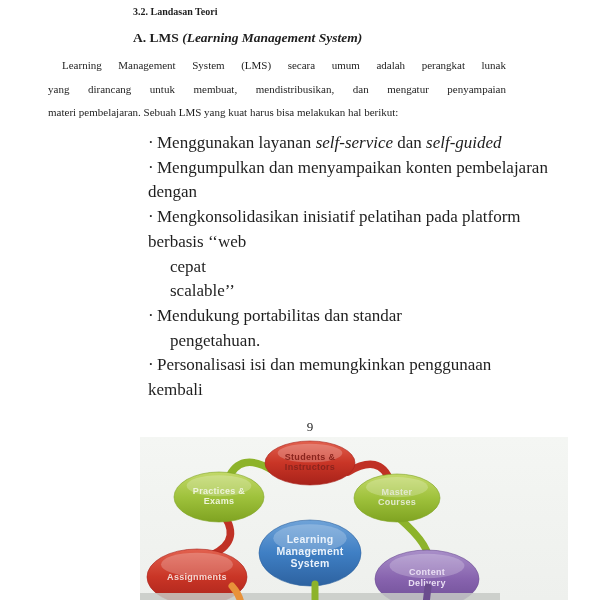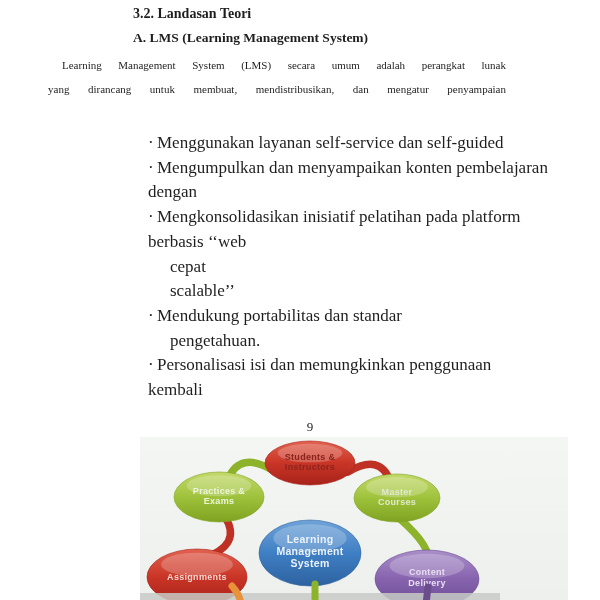--- a/index.html
+++ b/index.html
@@ -1,23 +1,23 @@
 <!DOCTYPE html>
 <html><head>
 <meta charset="utf-8">
 <style>
   html,body{margin:0;padding:0}
   body{
     width:600px;height:600px;position:relative;overflow:hidden;
     background:#ffffff;color:#1e1e1e;
     font-family:"Liberation Serif", serif;
   }
-  .h1{position:absolute;left:133px;top:6px;font-size:14px;font-weight:700;white-space:nowrap}
+  .h1{position:absolute;left:133px;top:6px;font-size:10px;font-weight:700;white-space:nowrap}
   .h2{position:absolute;left:133px;top:30px;font-size:13.5px;font-weight:700;white-space:nowrap}
-  .it{}
+  .it{font-style:italic}
   .para{position:absolute;left:48px;top:54px;width:458px;font-size:11px}
   .p-line{line-height:23.5px;text-align:justify;text-align-last:justify;white-space:normal}
   .p-line.first{text-indent:14px}
   .p-line.last{text-align-last:left}
   .bullets{position:absolute;left:148px;top:131px;width:400px;font-size:17px}
   .b-line{line-height:24.7px}
   .b-cont{padding-left:22px}
   .dot{display:inline-block;width:9px}
   .pagenum{position:absolute;left:0;top:419px;width:620px;text-align:center;font-size:13px}
   .diagram{
@@ -31,20 +31,21 @@
 
 <div class="page">
 
   <div class="h1">3.2. Landasan Teori</div>
 
   <div class="h2"><span>A. LMS </span><span class="it">(Learning Management System)</span></div>
 
   <div class="para">
     <div class="p-line first">Learning Management System (LMS) secara umum adalah perangkat lunak</div>
     <div class="p-line">yang dirancang untuk membuat, mendistribusikan, dan mengatur penyampaian</div>
+    <div class="p-line last">materi pembelajaran. Sebuah LMS yang kuat harus bisa melakukan hal berikut:</div>
   </div>
 
   <div class="bullets">
       <div class="b-line"><span class="dot">·</span><span>Menggunakan layanan </span><span class="it">self-service</span><span> dan </span><span class="it">self-guided</span></div>
       <div class="b-line"><span class="dot">·</span><span>Mengumpulkan dan menyampaikan konten pembelajaran dengan</span></div>
       <div class="b-line"><span class="dot">·</span><span>Mengkonsolidasikan inisiatif pelatihan pada platform berbasis ‘‘web</span></div>
       <div class="b-line b-cont"><span>cepat</span></div>
       <div class="b-line b-cont"><span>scalable’’</span></div>
       <div class="b-line"><span class="dot">·</span><span>Mendukung portabilitas dan standar</span></div>
       <div class="b-line b-cont"><span>pengetahuan.</span></div>

